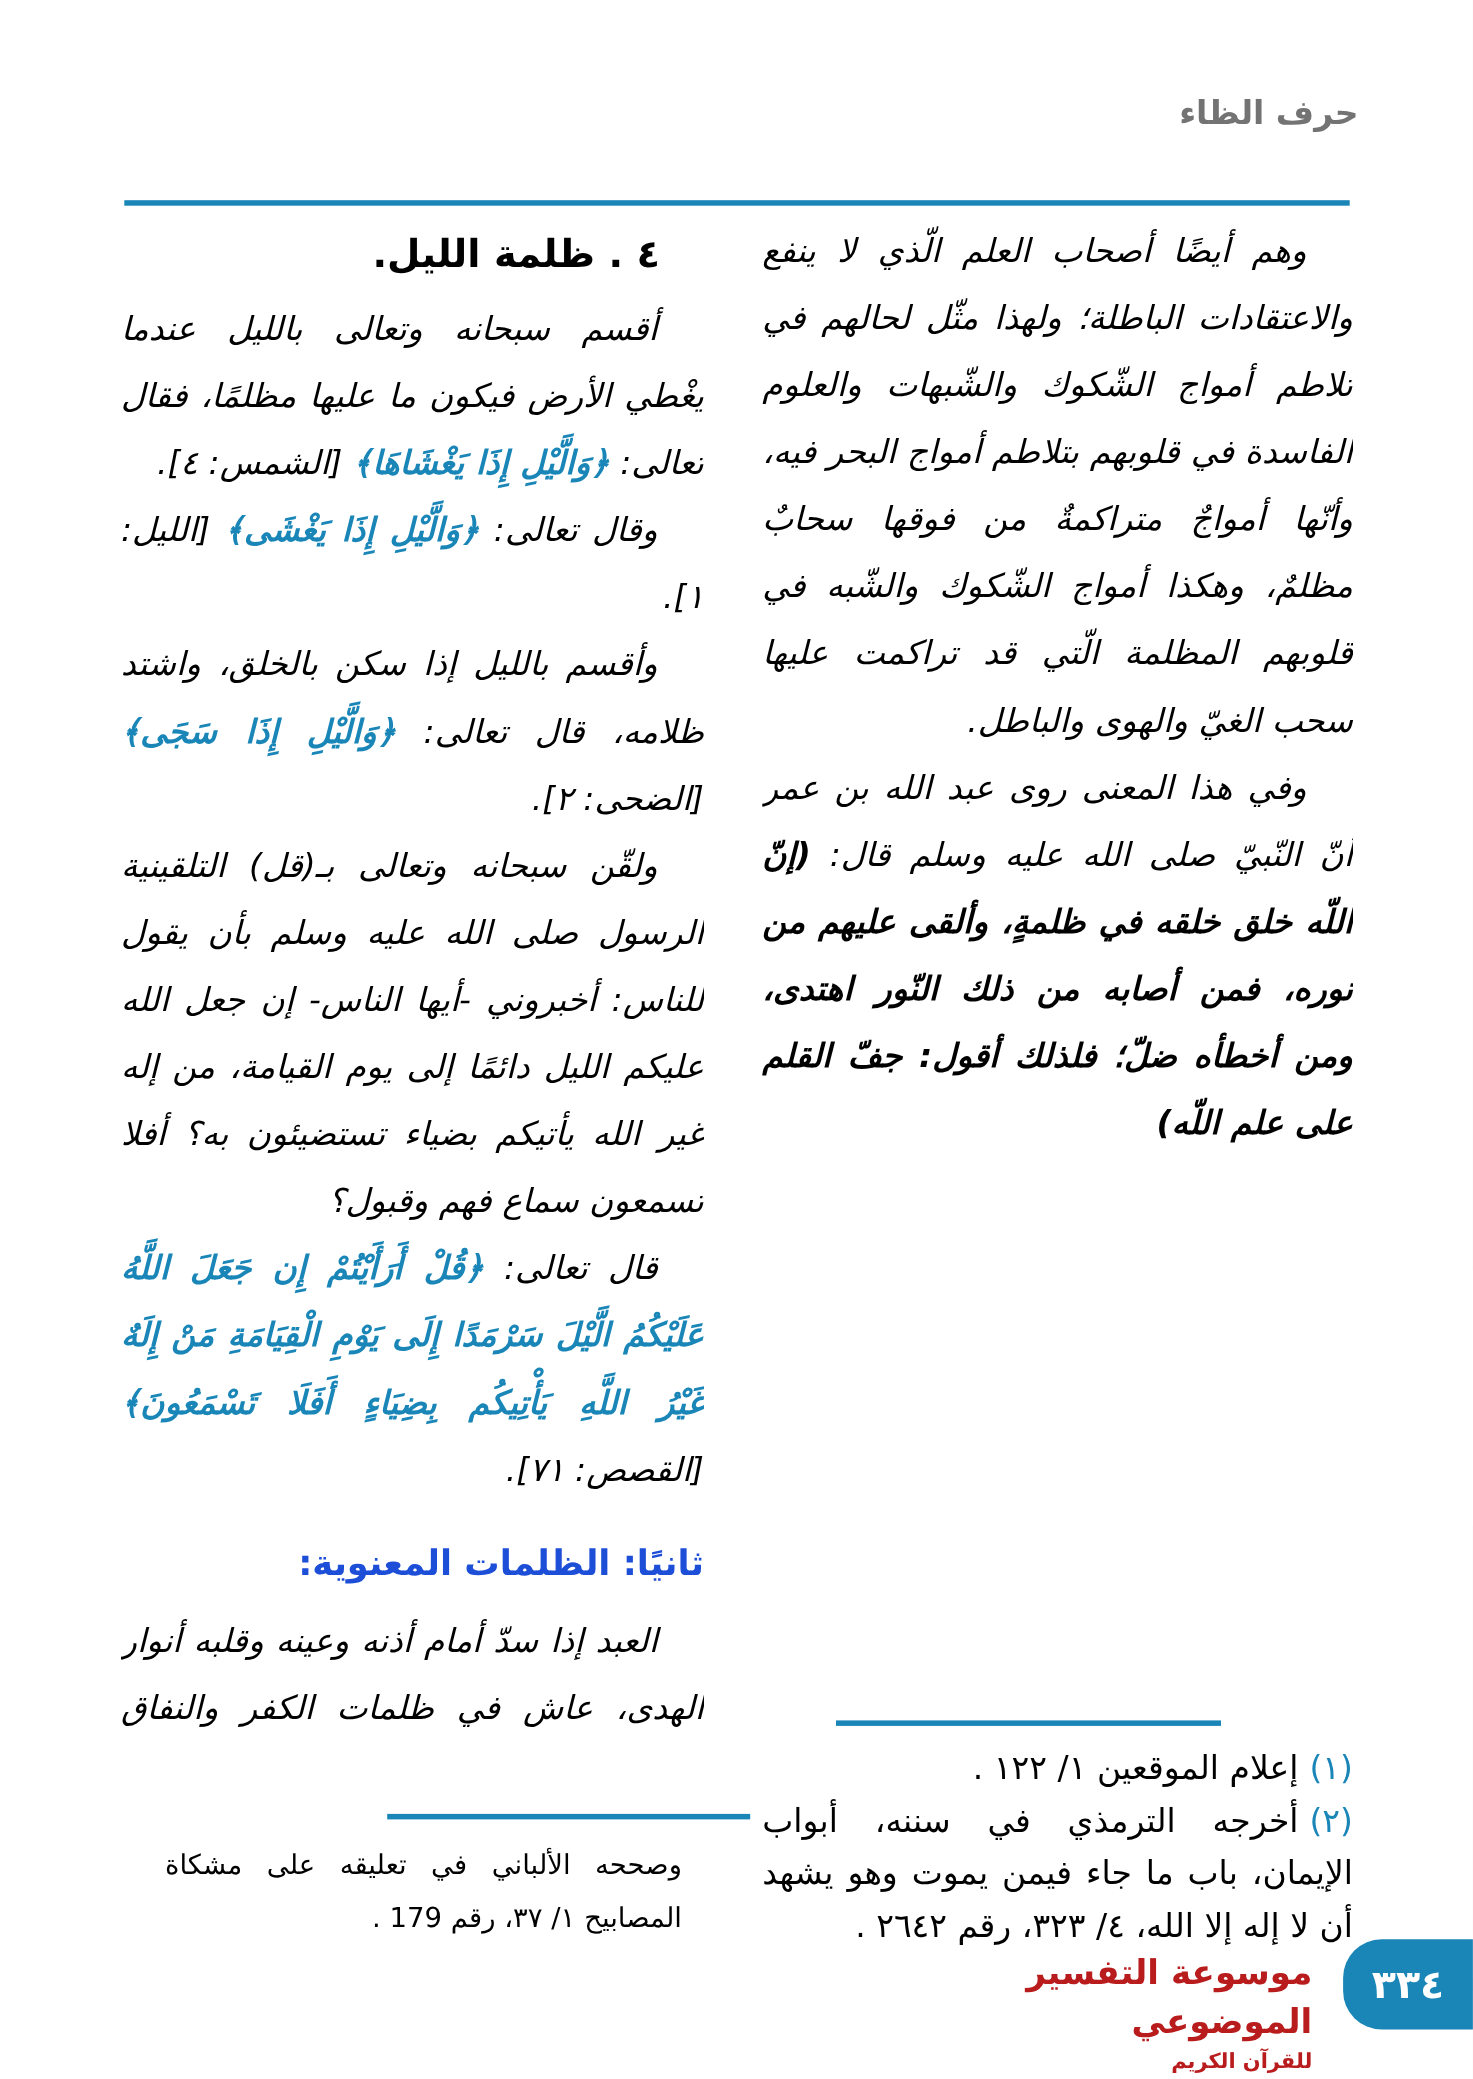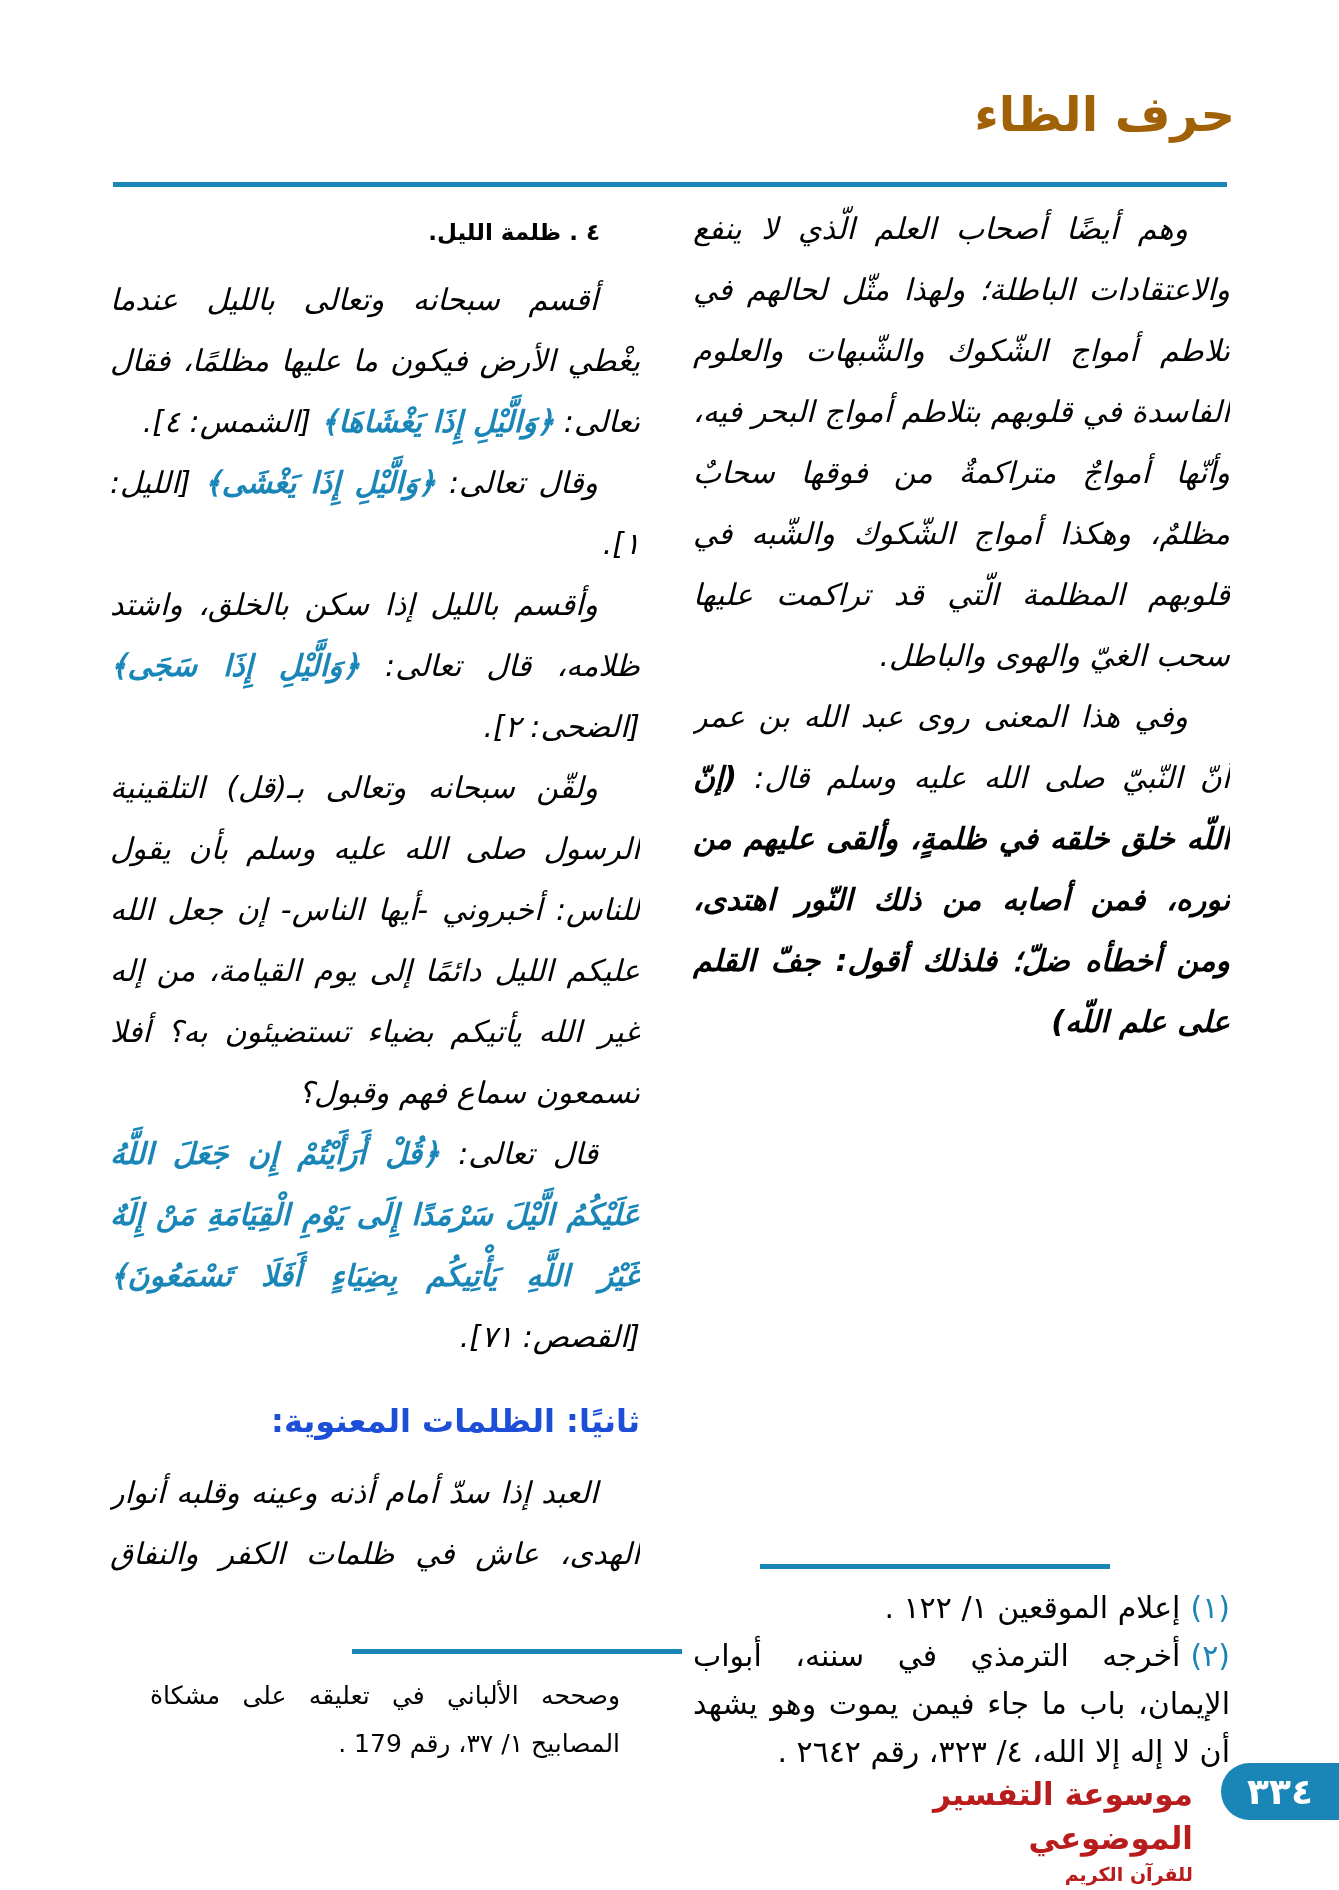--- a/index.html
+++ b/index.html
@@ -12,23 +12,23 @@
     background: #ffffff;
     direction: rtl;
     font-family: "DejaVu Sans", sans-serif;
     color: #000;
     overflow: hidden;
   }
   .chapter-title {
     position: absolute;
     top: 86px;
     right: 104px;
-    font-size: 48px;
+    font-size: 30px;
     font-weight: bold;
-    color: #a16207;
+    color: #737373;
     letter-spacing: 1px;
   }
   .header-rule {
     position: absolute;
     top: 182px;
     right: 112px;
     width: 1114px;
     height: 5px;
     background: #1a86b8;
   }
@@ -39,21 +39,21 @@
     font-size: 30px;
     line-height: 61px;
     overflow: hidden;
   }
   .col-right { right: 109px; width: 537px; height: 1358px; }
   .col-left  { left: 110px;  width: 530px; height: 1400px; }
   .col p { margin: 0; }
   .col p.indent { text-indent: 42px; font-style: italic; }
   .h1 {
     font-weight: bold;
-    font-size: 23px;
+    font-size: 35px;
     margin: 4px 0 6px 0 !important;
     text-indent: 40px;
   }
   .h2 {
     font-weight: bold;
     font-size: 32px;
     color: #1d4ed8;
     margin: 24px 0 10px 0 !important;
   }
   .seg-n { }
@@ -96,21 +96,21 @@
     text-align: right;
     color: #b91c1c;
   }
   .logo-line1 { font-size: 31px; font-weight: bold; line-height: 44px; }
   .logo-line2 { font-size: 19px; font-weight: bold; line-height: 28px; }
   .page-pill {
     position: absolute;
     top: 1763px;
     right: 0;
     width: 118px;
-    height: 57px;
+    height: 82px;
     background: #1a86b8;
     border-radius: 35px 0 0 35px;
     color: #ffffff;
     font-size: 36px;
     font-weight: bold;
     display: flex;
     align-items: center;
     justify-content: center;
   }
 </style>

